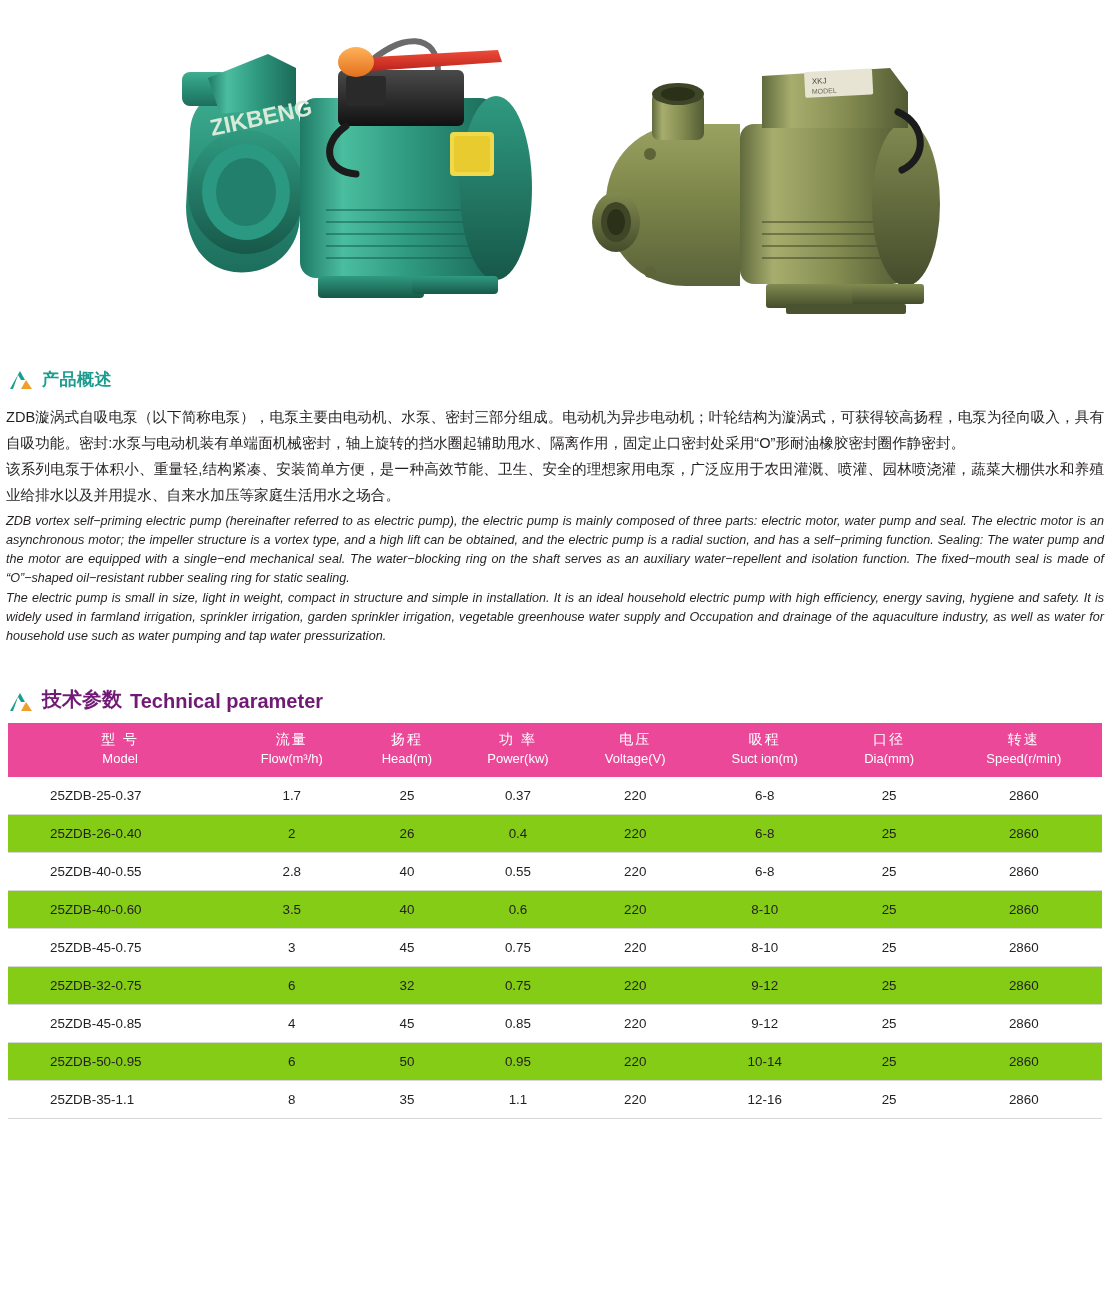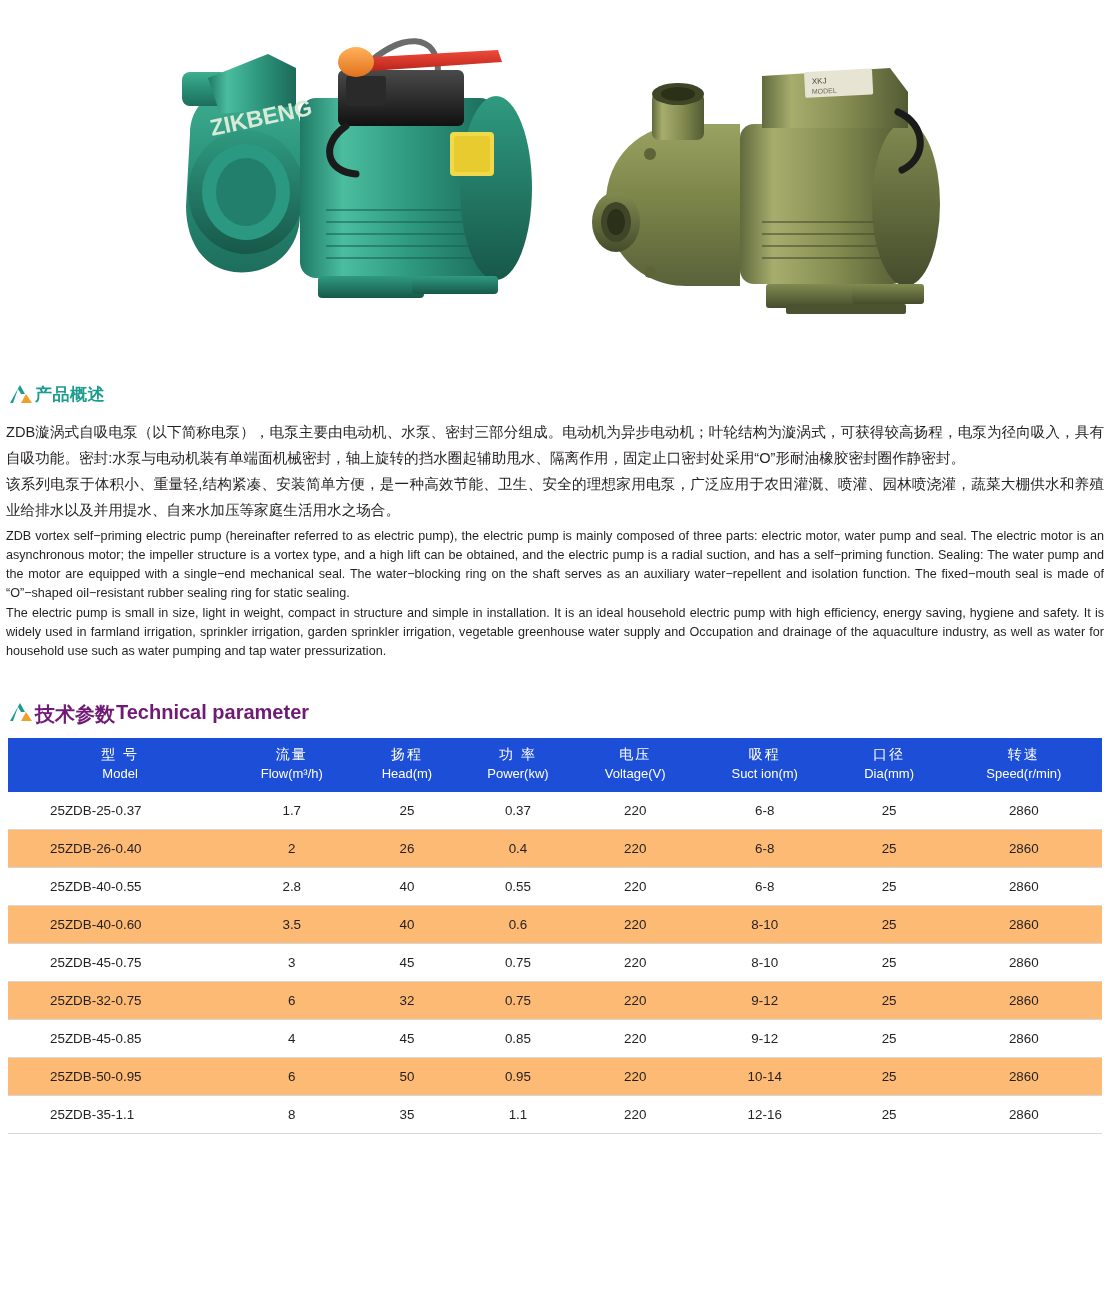--- a/index.html
+++ b/index.html
@@ -29,23 +29,23 @@
     height: 368px;
   }
   .pump {
     position: absolute;
   }
   .pump svg { display: block; }
 
   
   .sec-head {
     display: flex;
-    align-items: flex-start;
-    gap: 1px;
-    margin: 15px 0 6px 8px;
+    align-items: flex-end;
+    gap: 8px;
+    margin: 0 0 6px 8px;
   }
   .tri-icon {
     width: 26px;
     height: 22px;
     flex: 0 0 auto;
   }
   .sec-title-cn {
     font-size: 17px;
     font-weight: bold;
     color: #1b9c8f;
@@ -77,32 +77,32 @@
     line-height: 19px;
     color: #231f20;
     margin: 0 6px 0 6px;
     text-align: justify;
   }
   .para-en p { margin: 0; }
   .para-en p + p { margin-top: 1px; }
 
   .block-intro-cn { margin-top: 13px; }
   .block-pi { margin-top: 28px; }
-  .block-pi-body { margin-top: 4px; }
+  .block-pi-body { margin-top: 4px; font-style: italic; }
   .block-tech { margin-top: 40px; }
 
   
   table.spec {
     border-collapse: collapse;
     width: 1094px;
     margin: 10px 8px 0 8px;
     table-layout: fixed;
   }
   table.spec thead th {
-    background: #1d4ed8;
+    background: #ec4899;
     color: #ffffff;
     font-size: 13.5px;
     font-weight: normal;
     padding: 7px 2px 9px 2px;
     line-height: 19px;
     text-align: center;
     border: none;
   }
   table.spec thead th .cn {
     display: block;
@@ -120,21 +120,21 @@
     padding: 11px 2px;
     border-bottom: 1px solid #d7d7d7;
     color: #231f20;
   }
   table.spec tbody td.model {
     text-align: left;
     padding-left: 42px;
     margin-top: 44px;
   }
   table.spec tbody tr.alt td {
-    background: #fdba74;
+    background: #84cc16;
   }
 </style>
 </head>
 <body>
 
 <div class="page">
 
   <div class="hero">
 
     <div class="pump" style="left:150px; top:14px;">

